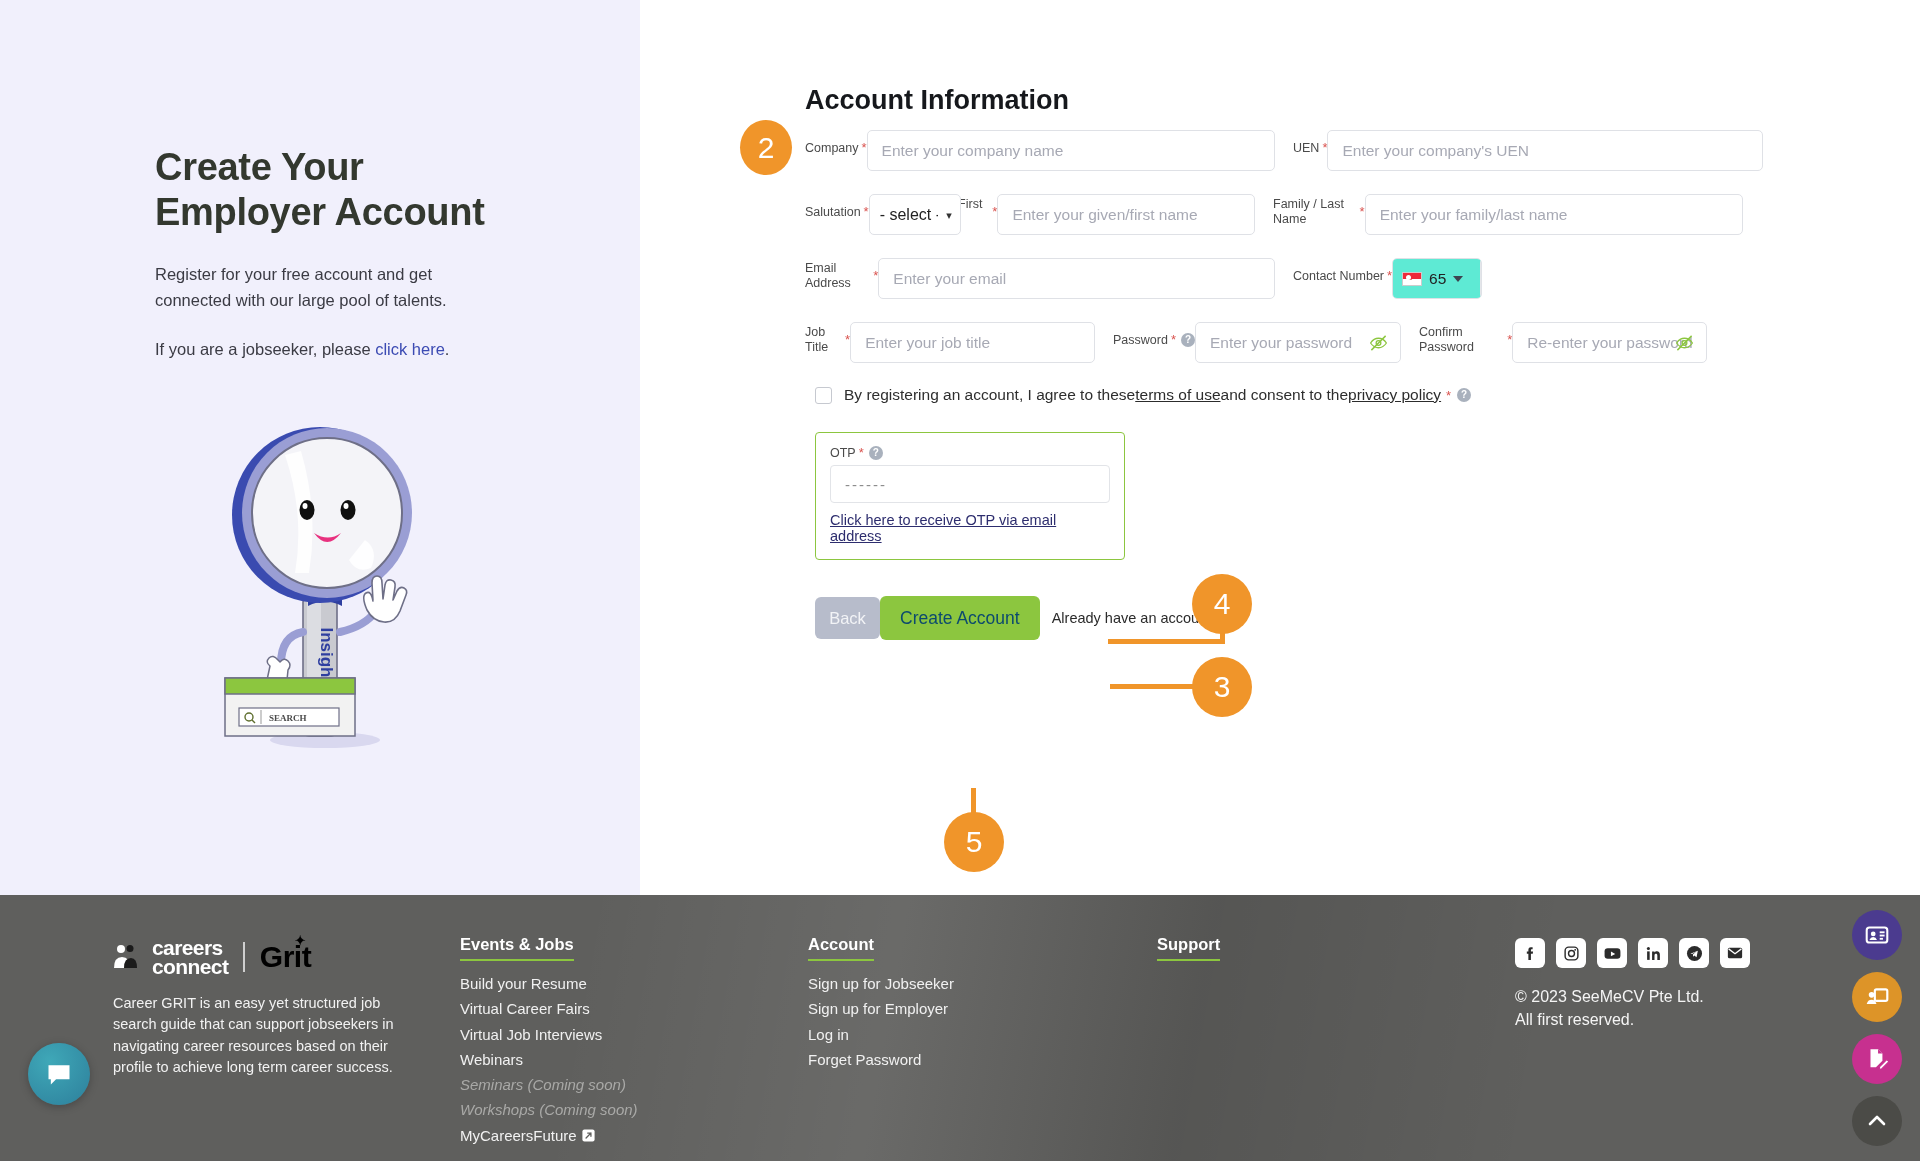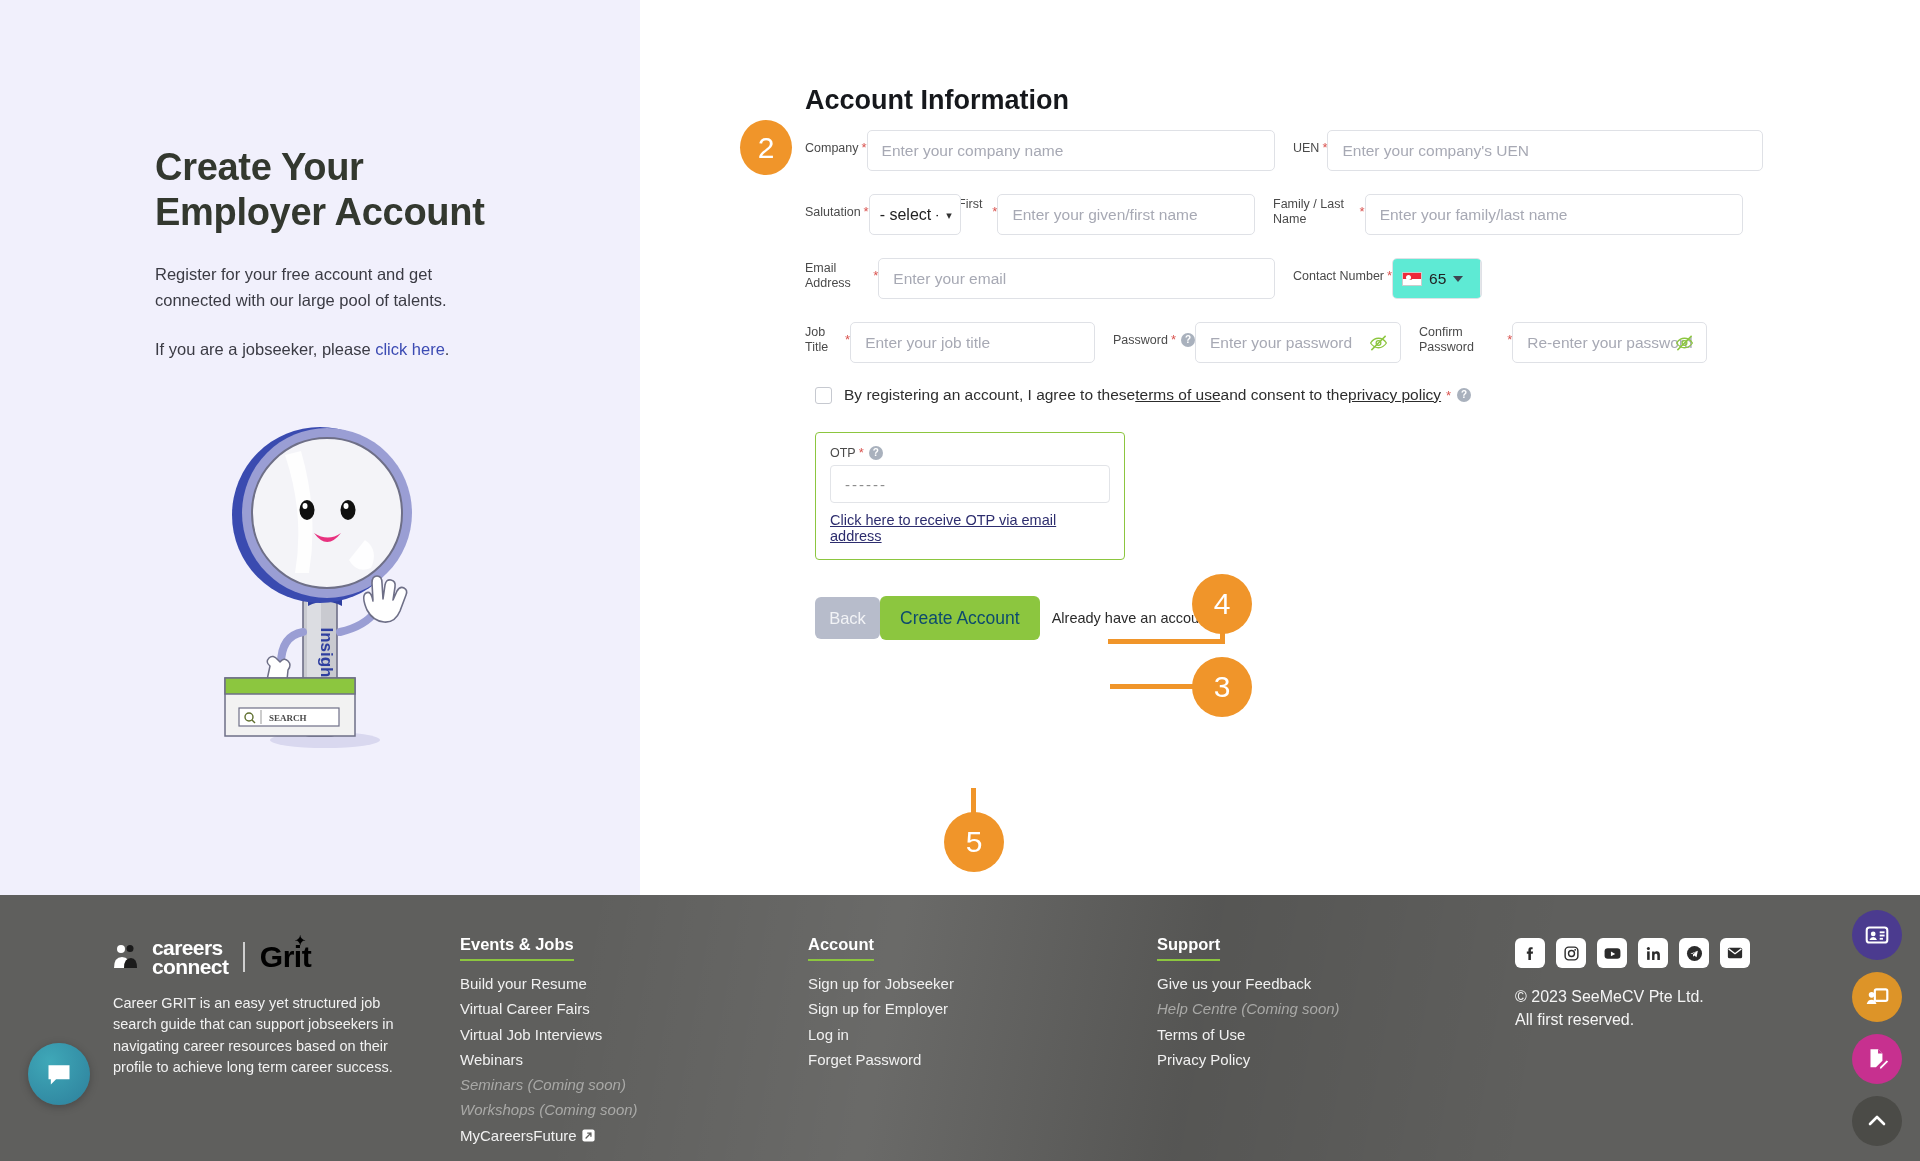--- a/index.html
+++ b/index.html
@@ -463,26 +463,20 @@
     <div class="f-list">
       <a href="#">Sign up for Jobseeker</a>
       <a href="#">Sign up for Employer</a>
       <a href="#">Log in</a>
       <a href="#">Forget Password</a>
     </div>
   </div>
 
   <div class="f-col" style="left:1157px; top:935px; z-index:5">
     <div class="f-head">Support</div>
-    <div class="f-list">
-      <a href="#">Give us your Feedback</a>
-      <a href="#" class="f-soon">Help Centre (Coming soon)</a>
-      <a href="#">Terms of Use</a>
-      <a href="#">Privacy Policy</a>
-    </div>
   </div>
 
   <div class="socials" style="z-index:5">
     <div class="soc">
       <svg width="17" height="17" viewBox="0 0 24 24">
           <path d="M15 3h-2.5C10 3 9 4.6 9 7v2H6.8v3.4H9V21h3.6v-8.6h2.6l.4-3.4h-3V7.3c0-.9.2-1.3 1.2-1.3H15z" fill="#2b2b2b"></path>
         </svg>
     </div>
     <div class="soc">
       <svg width="17" height="17" viewBox="0 0 24 24">

